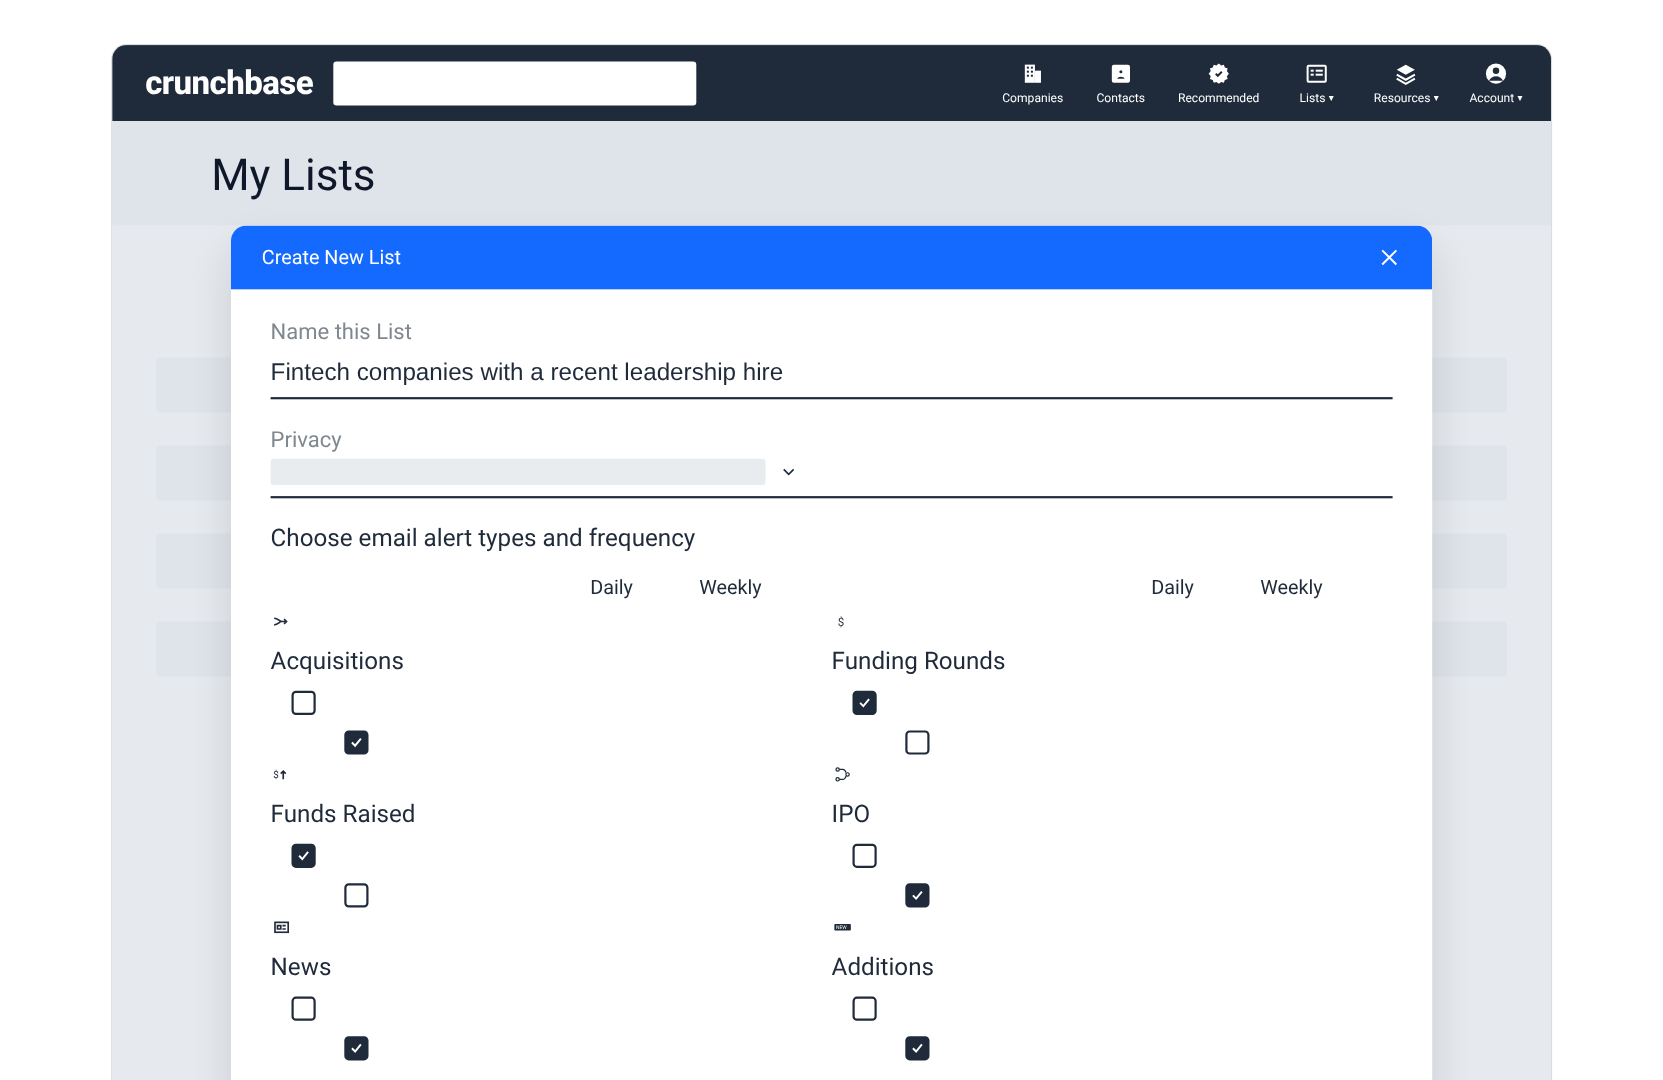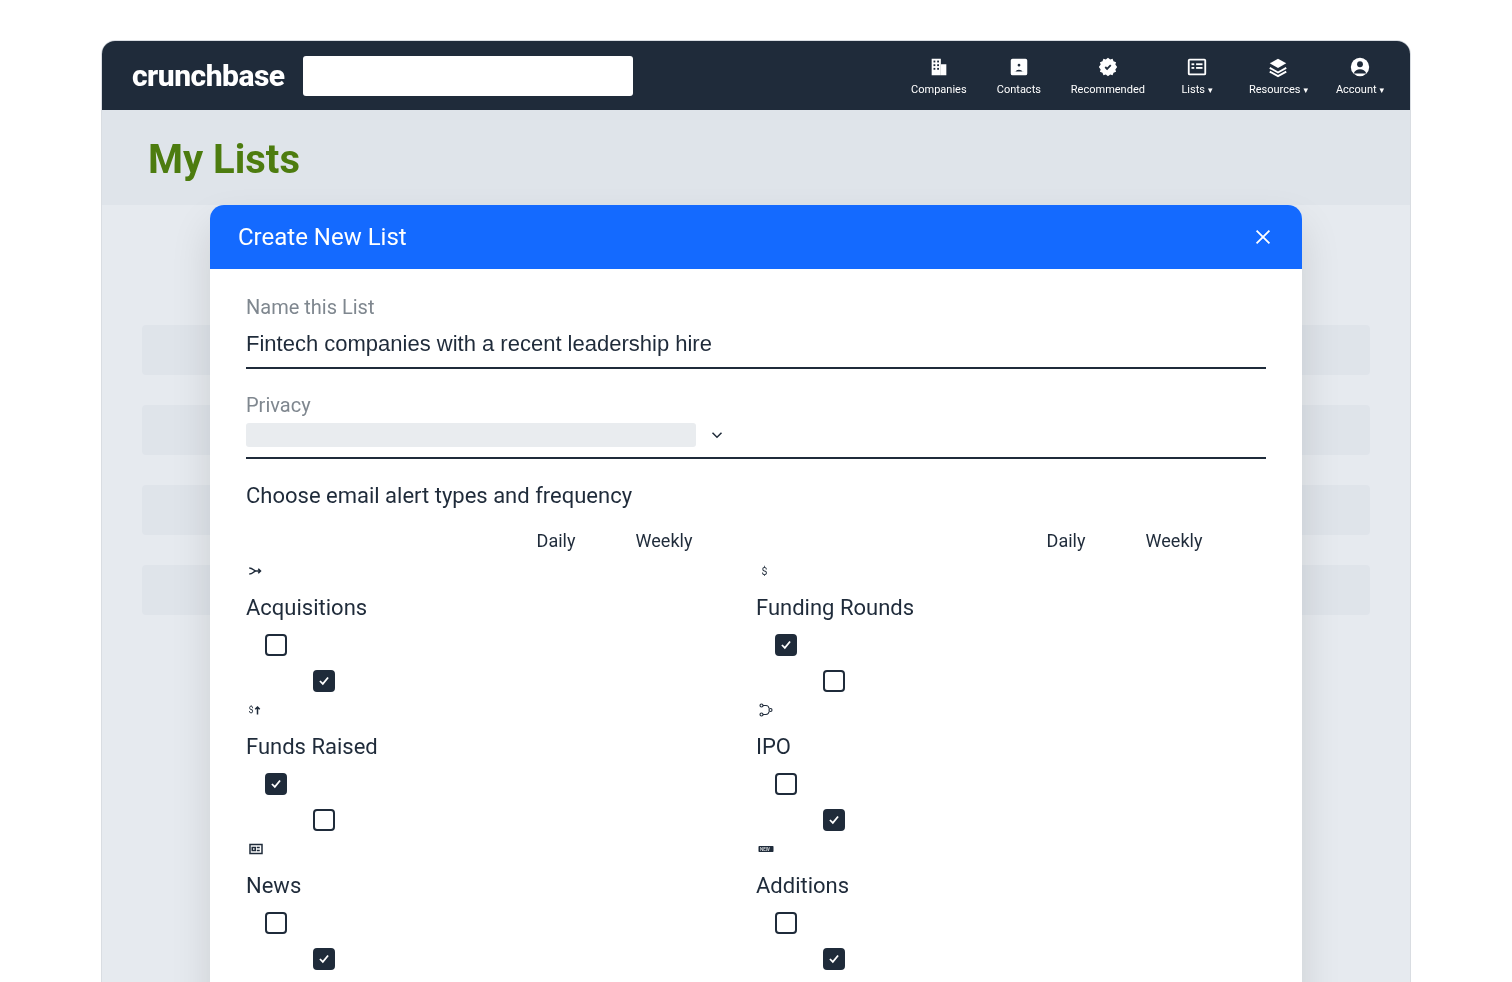--- a/index.html
+++ b/index.html
@@ -53,22 +53,23 @@
   .nav-item .icon { width: 24px; height: 24px; display:flex; align-items:center; justify-content:center; }
   .nav-item .lbl { font-size: 11px; white-space: nowrap; display:flex; align-items:center; gap:3px;}
   .chev { font-size: 9px; }
   
   .page-header {
     padding: 26px 46px 22px;
     background: #dfe4ea;
   }
   .page-title {
     font-size: 40px;
-    font-weight: 700;
-    color: #4d7c0f;
+    font-weight: 400;
+    color: #0f172a;
+    margin-left: 44px;
   }
   .content-area {
     position: relative;
     padding: 0 40px 40px;
     min-height: 620px;
     background: #e6eaef;
   }
   .ghost-rows { position:absolute; top:120px; left:40px; right:40px; display:flex; flex-direction:column; gap:30px; z-index:0;}
   .ghost-row { height: 50px; background:#dfe4ea; border-radius:4px;}
   
@@ -83,21 +84,21 @@
     overflow: hidden;
   }
   .modal-header {
     background: #146aff;
     color: #fff;
     display: flex;
     align-items: center;
     justify-content: space-between;
     padding: 18px 28px;
   }
-  .modal-title { font-size: 24px; font-weight: 400; }
+  .modal-title { font-size: 18px; font-weight: 400; }
   .close-x { width: 22px; height: 22px; cursor: pointer; }
   .modal-body { padding: 26px 36px 18px; }
   .field-label { color: #7f878f; font-size: 20px; margin-bottom: 6px; }
   .text-input {
     width: 100%;
     border: none;
     border-bottom: 2px solid #1f2b3a;
     font-size: 22px;
     color: #1f2b3a;
     padding: 6px 0 10px;

